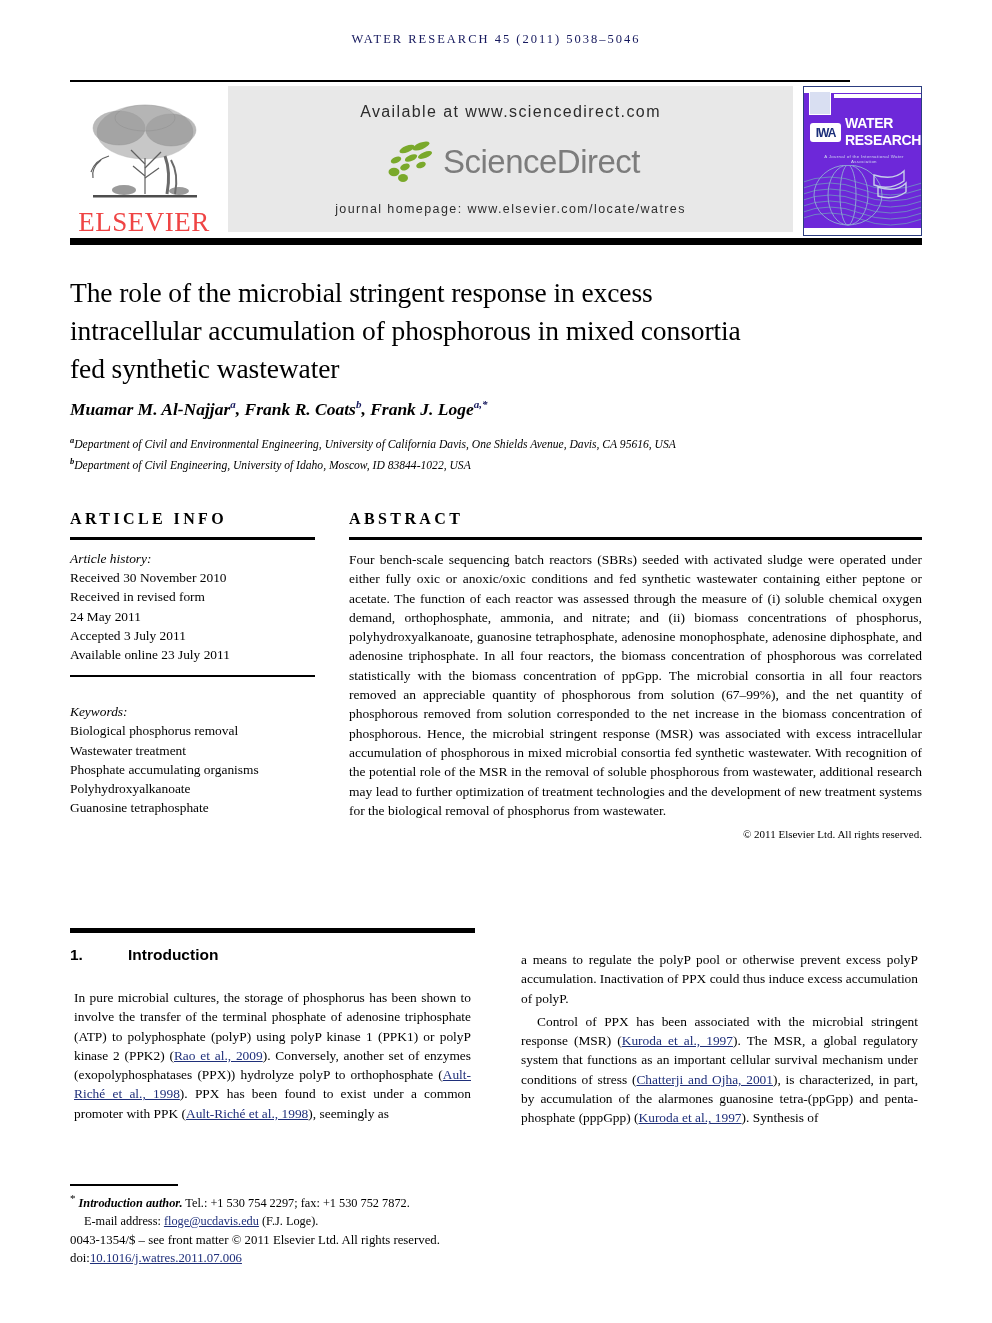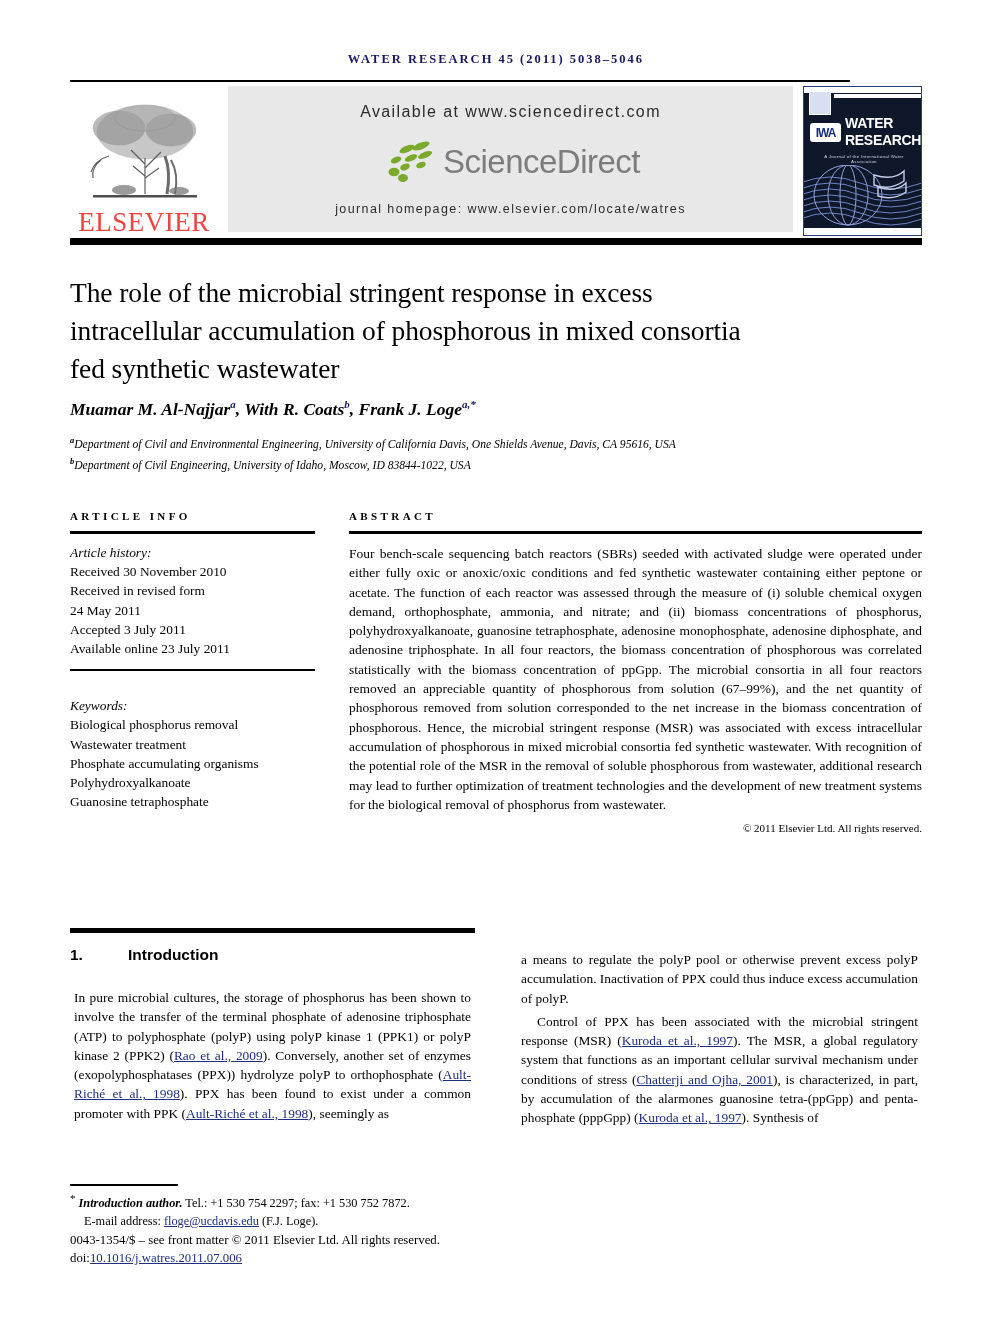--- a/index.html
+++ b/index.html
@@ -12,24 +12,24 @@
     color: #000000;
     position: relative;
     overflow: hidden;
   }
 
   .page { position: absolute; left: 0; top: 0; width: 992px; height: 1323px; }
 
   
   .running-head {
     position: absolute;
-    left: 70px; top: 52px; width: 852px;
+    left: 70px; top: 32px; width: 852px;
     text-align: center;
     font-family: "Liberation Serif", serif;
-    font-weight: bold;
+    font-weight: normal;
     font-size: 12.5px;
     letter-spacing: 2.0px;
     color: #16195e;
     font-variant: small-caps;
   }
 
   
   .rule-thin {
     position: absolute;
     left: 70px; top: 80px; width: 780px; height: 2px;
@@ -89,21 +89,21 @@
   .sd-home {
     font-family: "Liberation Sans", sans-serif;
     font-size: 12.5px;
     letter-spacing: 1.4px;
     color: #2c2c2c;
   }
 
   .journal-cover {
     position: absolute; left: 733px; top: 0;
     width: 119px; height: 150px;
-    background: #0f172a;
+    background: #6d28d9;
     border: 1px solid #2c3d80;
     overflow: hidden;
   }
   .cover-topbar { position: absolute; left: 0; top: 0; width: 100%; height: 6px; background: #fff; }
   .cover-whiteline { position:absolute; left: 30px; top: 7px; width: 89px; height: 4px; background:#fff; }
   .cover-elsevier-mark {
     position: absolute; left: 5px; top: 4px; width: 22px; height: 24px;
     background: #d9dff2; border: 1px solid #fff;
   }
   .cover-iwa {
@@ -152,21 +152,21 @@
   }
   .affiliations sup { font-size: 8.5px; font-weight:bold; vertical-align: super; }
 
   
   .col-info { position: absolute; left: 70px; top: 510px; width: 245px; }
   .col-abs  { position: absolute; left: 349px; top: 510px; width: 573px; }
 
   .sec-head {
     font-family: "Liberation Serif", serif;
     font-weight: bold;
-    font-size: 11px;
+    font-size: 16px;
     letter-spacing: 3.4px;
     color: #000;
     margin-bottom: 9px;
   }
   .hr-blk { height: 3px; background: #000; width: 100%; }
 
   .info-body {
     font-family: "Liberation Serif", serif;
     font-size: 13.4px; line-height: 19.2px; color: #000;
     padding-top: 9px;
@@ -325,21 +325,21 @@
         </g>
       </svg>
       <div class="cover-bottombar"></div>
     </div>
   </div>
 
   <div class="rule-thick-top"></div>
 
   <h1 class="article-title">The role of the microbial stringent response in excess intracellular accumulation of phosphorous in mixed consortia fed synthetic wastewater</h1>
 
-  <div class="authors"><span>Muamar M. Al-Najjar</span><sup>a</sup>, <span>With R. Coats</span><sup>b</sup>, <span>Frank J. Loge</span><sup>a,*</sup></div>
+  <div class="authors"><span>Muamar M. Al-Najjar</span><sup>a</sup>, <span>Frank R. Coats</span><sup>b</sup>, <span>Frank J. Loge</span><sup>a,*</sup></div>
   <div class="affiliations">
       <div><sup>a</sup>Department of Civil and Environmental Engineering, University of California Davis, One Shields Avenue, Davis, CA 95616, USA</div>
       <div><sup>b</sup>Department of Civil Engineering, University of Idaho, Moscow, ID 83844-1022, USA</div>
     </div>
 
   <div class="col-info">
     <div class="sec-head">ARTICLE INFO</div>
     <div class="hr-blk"></div>
     <div class="info-body">
       <div class="ital">Article history:</div>

